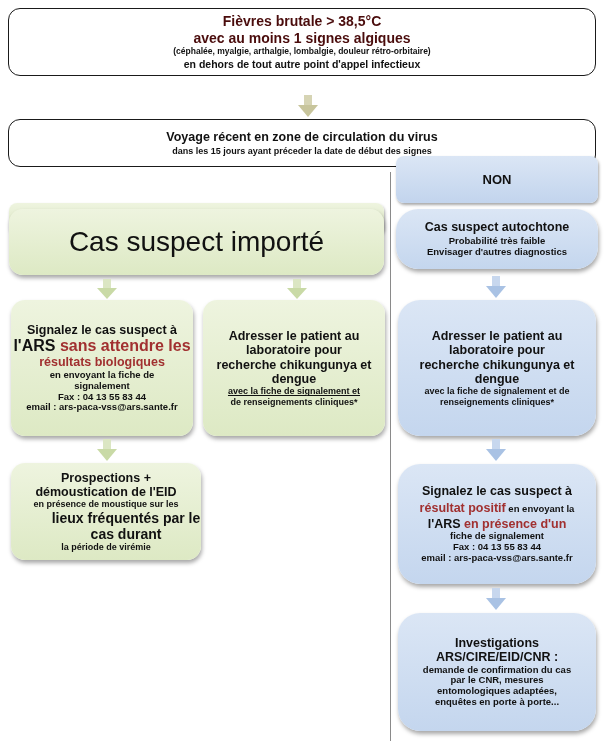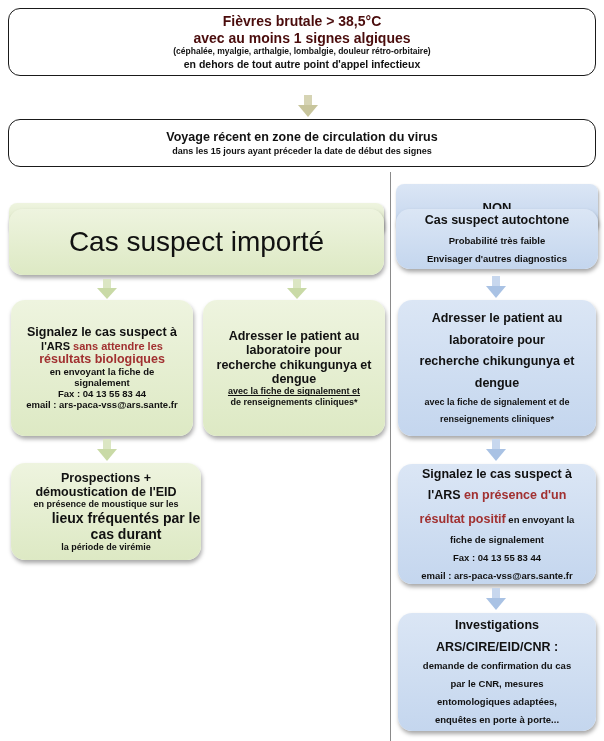--- a/index.html
+++ b/index.html
@@ -2,21 +2,21 @@
 <html><head>
 <meta charset="utf-8">
 <style>
   * { box-sizing: border-box; margin: 0; padding: 0; }
   html, body { width: 604px; height: 741px; background: #ffffff; overflow: hidden; }
   body { position: relative; font-family: "Liberation Sans", sans-serif; color: #111; }
 
   .box { position: absolute; text-align: center; display: flex; flex-direction: column; justify-content: center; align-items: center; }
   .white-box { background: #fff; border: 1.5px solid #1a1a1a; border-radius: 12px; }
   .green { background: linear-gradient(#eef4df, #dde9c4); border-radius: 14px; box-shadow: 1px 3px 4px rgba(0,0,0,0.35); }
-  .blue  { background: linear-gradient(#dbe6f5, #c4d6ee); border-radius: 14px; box-shadow: 1px 3px 4px rgba(0,0,0,0.35); gap: 7px; }
+  .blue  { background: linear-gradient(#dbe6f5, #c4d6ee); border-radius: 22px; box-shadow: 1px 3px 4px rgba(0,0,0,0.35); }
   .bar-green { background: linear-gradient(#eef4df, #dbe7c2); border-radius: 8px; box-shadow: 1px 2px 3px rgba(0,0,0,0.35); }
   .bar-blue  { background: linear-gradient(#dbe6f5, #c2d4ed); border-radius: 8px; box-shadow: 1px 2px 3px rgba(0,0,0,0.35); }
 
   .t-maroon { color: #4a0c0c; font-weight: bold; }
   .red { color: #a13030; }
   .b { font-weight: bold; }
 
   .arrow { position: absolute; }
   .divider { position: absolute; left: 390px; top: 172px; width: 1px; height: 569px; background: #8a8a8a; }
   .line { display: block; line-height: 1.15; }
@@ -38,21 +38,21 @@
 
 <div class="box white-box" style="left:8px; top:119px; width:588px; height:48px;">
   <span class="line b" style="font-size:12.5px;">Voyage récent en zone de circulation du virus</span>
   <span class="line b" style="font-size:9px; margin-top:2px;">dans les 15 jours ayant préceder la date de début des signes</span>
 </div>
 
 <div class="box bar-green" style="left:9px; top:172px; width:375px; height:32px;margin-top:31px;">
   <span class="b" style="font-size:13px;">OUI</span>
 </div>
 <div class="divider"></div>
-<div class="box bar-blue" style="left:396px; top:184px; width:202px; height:47px;">
+<div class="box bar-blue" style="left:396px; top:156px; width:202px; height:47px;">
   <span class="b" style="font-size:13px;">NON</span>
 </div>
 
 <div class="box green" style="left:9px; top:209px; width:375px; height:66px;">
   <span style="font-size:28px;">Cas suspect importé</span>
 </div>
 
 <div class="box blue" style="left:396px; top:209px; width:202px; height:60px;">
   <span class="line b" style="font-size:12.5px;">Cas suspect autochtone</span>
   <span class="line b" style="font-size:9.5px; margin-top:1px;">Probabilité très faible</span>
@@ -68,21 +68,21 @@
   <polygon points="0,9 20,9 10,20" fill="#c9daa6"></polygon>
 </svg>
 
 <svg class="arrow" style="left:486px; top:276px;" width="20" height="22" viewBox="0 0 20 22">
   <rect x="6" y="0" width="8" height="11" fill="#c7d7ee"></rect>
   <polygon points="0,10 20,10 10,22" fill="#a9c2e4"></polygon>
 </svg>
 
 <div class="box green" style="left:11px; top:300px; width:182px; height:136px;">
   <span class="line b" style="font-size:12.5px;">Signalez le cas suspect à</span>
-  <span class="line" style="font-size:11px;text-align:center;">
+  <span class="line" style="font-size:16px;text-align:center;">
     <span class="b">l'ARS </span><span class="b red">sans attendre les</span>
   </span>
   <span class="line b red" style="font-size:12.5px;">résultats biologiques</span>
   <span class="line b" style="font-size:9.5px;">en envoyant la fiche de</span>
   <span class="line b" style="font-size:9.5px;">signalement</span>
   <span class="line b" style="font-size:9.5px;">Fax : 04 13 55 83 44</span>
   <span class="line b" style="font-size:9.5px;">email : ars-paca-vss@ars.sante.fr</span>
 </div>
 
 <div class="box green" style="left:203px; top:300px; width:182px; height:136px;">
@@ -116,25 +116,25 @@
 <div class="box green" style="left:11px; top:463px; width:190px; height:97px;">
   <span class="line b" style="font-size:12.5px;">Prospections +</span>
   <span class="line b" style="font-size:12.5px;">démoustication de l'EID</span>
   <span class="line b" style="font-size:9px;">en présence de moustique sur les</span>
   <span class="line b" style="font-size:14px;padding-left:40px;">lieux fréquentés par le cas durant</span>
   <span class="line b" style="font-size:9px;">la période de virémie</span>
 </div>
 
 <div class="box blue" style="left:398px; top:464px; width:198px; height:120px;">
   <span class="line b" style="font-size:12.5px;">Signalez le cas suspect à</span>
+  <span class="line">
+    <span class="b red" style="font-size:12.5px;">résultat positif</span><span class="b" style="font-size:9.5px;"> en envoyant la</span>
+  </span>
   <span class="line" style="font-size:12.5px;">
     <span class="b">l'ARS </span><span class="b red">en présence d'un</span>
-  </span>
-  <span class="line">
-    <span class="b red" style="font-size:12.5px;">résultat positif</span><span class="b" style="font-size:9.5px;"> en envoyant la</span>
   </span>
   <span class="line b" style="font-size:9.5px;">fiche de signalement</span>
   <span class="line b" style="font-size:9.5px;">Fax : 04 13 55 83 44</span>
   <span class="line b" style="font-size:9.5px;">email : ars-paca-vss@ars.sante.fr</span>
 </div>
 
 <svg class="arrow" style="left:486px; top:588px;" width="20" height="22" viewBox="0 0 20 22">
   <rect x="6" y="0" width="8" height="11" fill="#c7d7ee"></rect>
   <polygon points="0,10 20,10 10,22" fill="#a9c2e4"></polygon>
 </svg>

